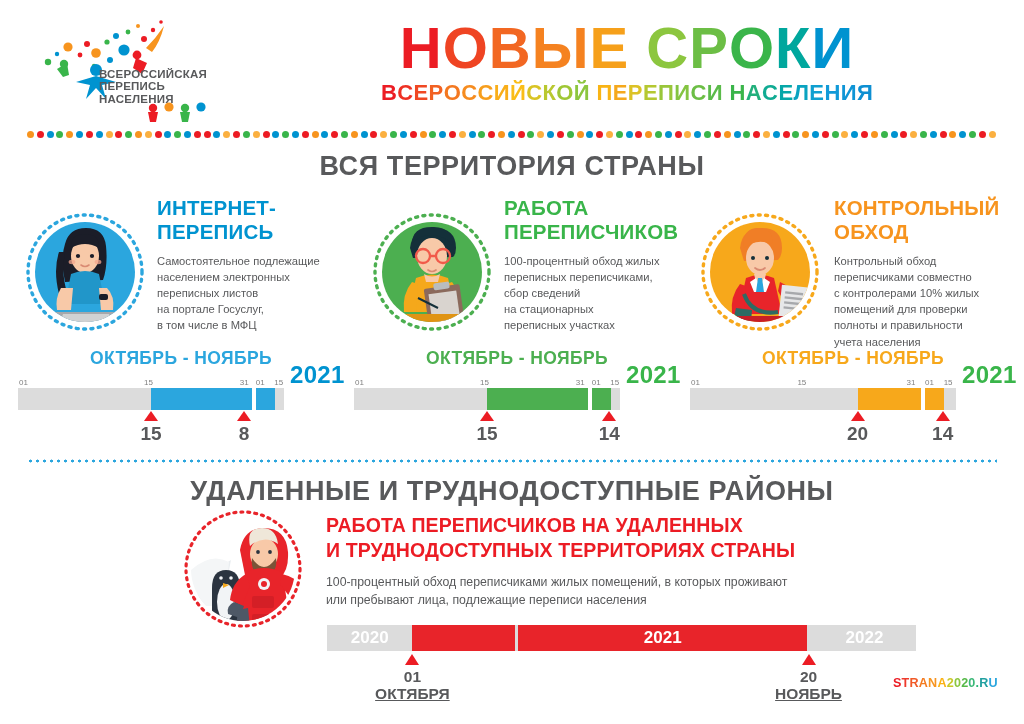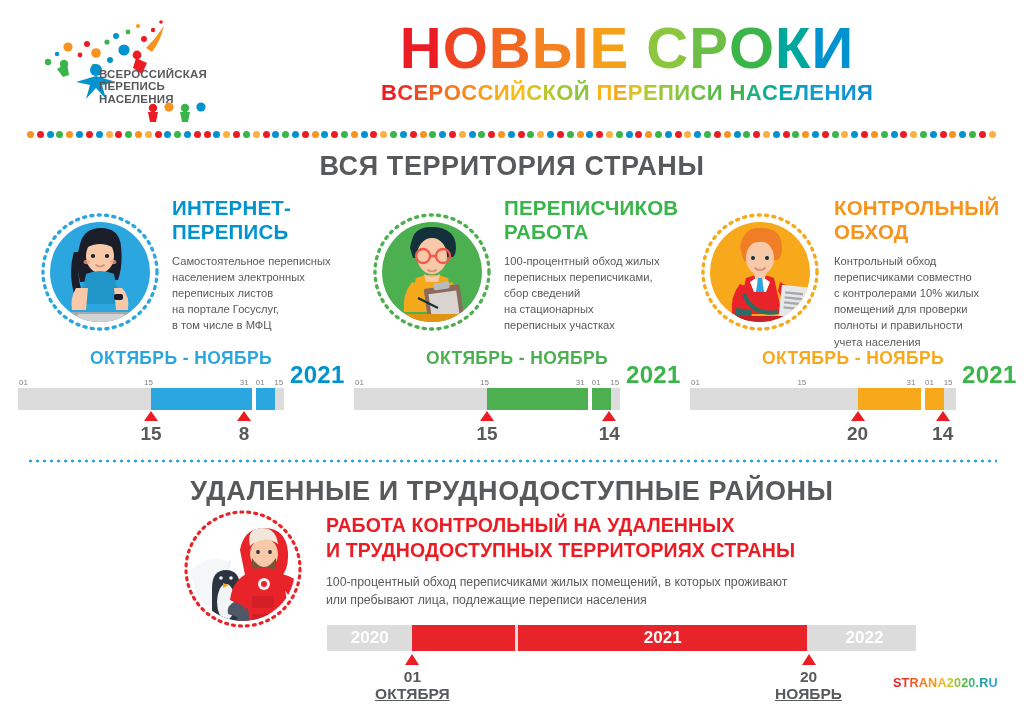--- a/index.html
+++ b/index.html
@@ -52,21 +52,21 @@
   .section-title {
     position: absolute; width: 100%; text-align: center;
     font-size: 27px; font-weight: bold; color: #58595b; letter-spacing: .6px;
   }
   #sec1-title { top: 151px; }
   #sec2-title { top: 476px; }
 
   
   .cols { position: absolute; left: 0; top: 190px; width: 1024px; height: 250px; }
   .col { position: absolute; top: 0; width: 334px; height: 250px; }
-  .col.c1 { left: 20px; }
+  .col.c1 { left: 5px; }
   .col.c2 { left: 352px; }
   .col.c3 { left: 688px; }
 
   .circle-ill { position: absolute; left: 16px; top: 18px; width: 128px; height: 128px; }
   .col.c3 .circle-ill { left: 8px; }
   .circle-ill svg { display: block; }
 
   .col-text { position: absolute; left: 152px; top: 6px; width: 184px; }
   .col.c3 .col-text { left: 146px; width: 192px; }
 
@@ -361,21 +361,21 @@
             <rect x="22" y="124" width="84" height="7" rx="3" fill="#808285"></rect>
           </g>
         </svg>
       </div>
       <div class="col-text">
         <div class="col-head" id="c1-head" style="color: rgb(0, 147, 208);">
             <div>ИНТЕРНЕТ-</div>
             <div>ПЕРЕПИСЬ</div>
           </div>
         <div class="col-body" id="c1-body">
-            <span class="ln">Самостоятельное переписных</span>
+            <span class="ln">Самостоятельное подлежащие</span>
             <span class="ln">населением электронных</span>
             <span class="ln">переписных листов</span>
             <span class="ln">на портале Госуслуг,</span>
             <span class="ln">в том числе в МФЦ</span>
           </div>
       </div>
     </div>
 
     <div class="col c2">
       <div class="circle-ill">
@@ -404,22 +404,22 @@
               <rect x="62" y="84" width="28" height="40" fill="#d9d4cf"></rect>
               <rect x="68" y="74" width="16" height="7" rx="2" fill="#b9bcbe"></rect>
             </g>
             <path d="M50 90 l20 10" stroke="#14303a" stroke-width="2" fill="none"></path>
             <path d="M36 106 h56 l4 22 h-64 z" fill="#e09414"></path>
           </g>
         </svg>
       </div>
       <div class="col-text">
         <div class="col-head" id="c2-head" style="color: rgb(57, 181, 74);">
+            <div>РАБОТА</div>
             <div>ПЕРЕПИСЧИКОВ</div>
-            <div>РАБОТА</div>
           </div>
         <div class="col-body" id="c2-body">
             <span class="ln">100-процентный обход жилых</span>
             <span class="ln">переписных переписчиками,</span>
             <span class="ln">сбор сведений</span>
             <span class="ln">на стационарных</span>
             <span class="ln">переписных участках</span>
           </div>
       </div>
     </div>
@@ -591,21 +591,21 @@
           <path d="M78 64 q-14 8 -16 26 l12 6 l8 -20 z" fill="#e8242a"></path>
           <path d="M66 92 q-8 4 -6 12 l12 4 l4 -12 z" fill="#4e5866"></path>
           <rect x="84" y="86" width="22" height="12" rx="2" fill="#d41f26"></rect>
           <rect x="84" y="104" width="22" height="14" rx="2" fill="#d41f26"></rect>
           <path d="M70 100 l10 -2 l2 20 h-14 z" fill="#4e5866"></path>
         </g>
       </svg>
     </div>
     <div class="bottom-text">
       <div class="bottom-head" id="b-head">
-          <span class="ln">РАБОТА КОНТРОЛЬНЫЙ НА УДАЛЕННЫХ</span>
+          <span class="ln">РАБОТА ПЕРЕПИСЧИКОВ НА УДАЛЕННЫХ</span>
           <span class="ln">И ТРУДНОДОСТУПНЫХ ТЕРРИТОРИЯХ СТРАНЫ</span>
         </div>
       <div class="bottom-body" id="b-body">
           <span class="ln">100-процентный обход переписчиками жилых помещений, в которых проживают</span>
           <span class="ln">или пребывают лица, подлежащие переписи населения</span>
         </div>
     </div>
   </div>
 
   <div class="btl" id="btl">

